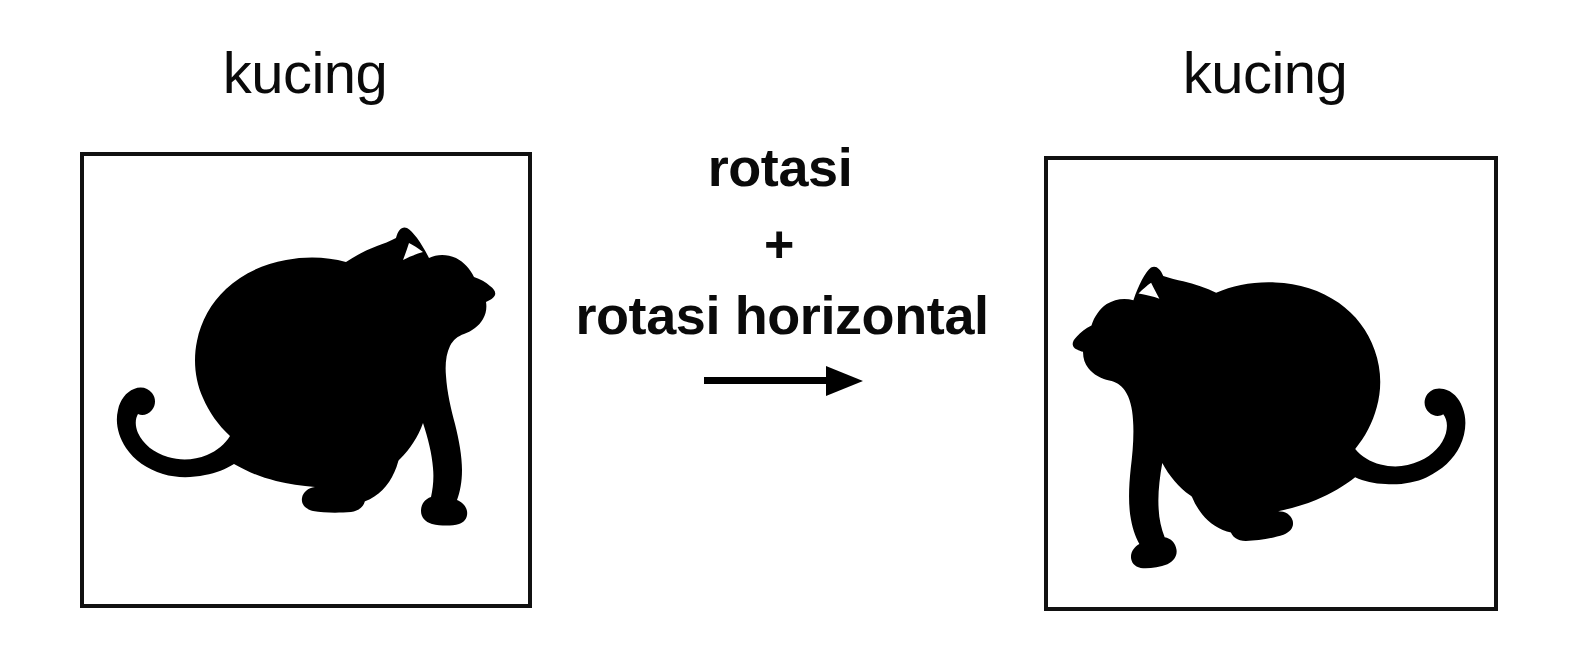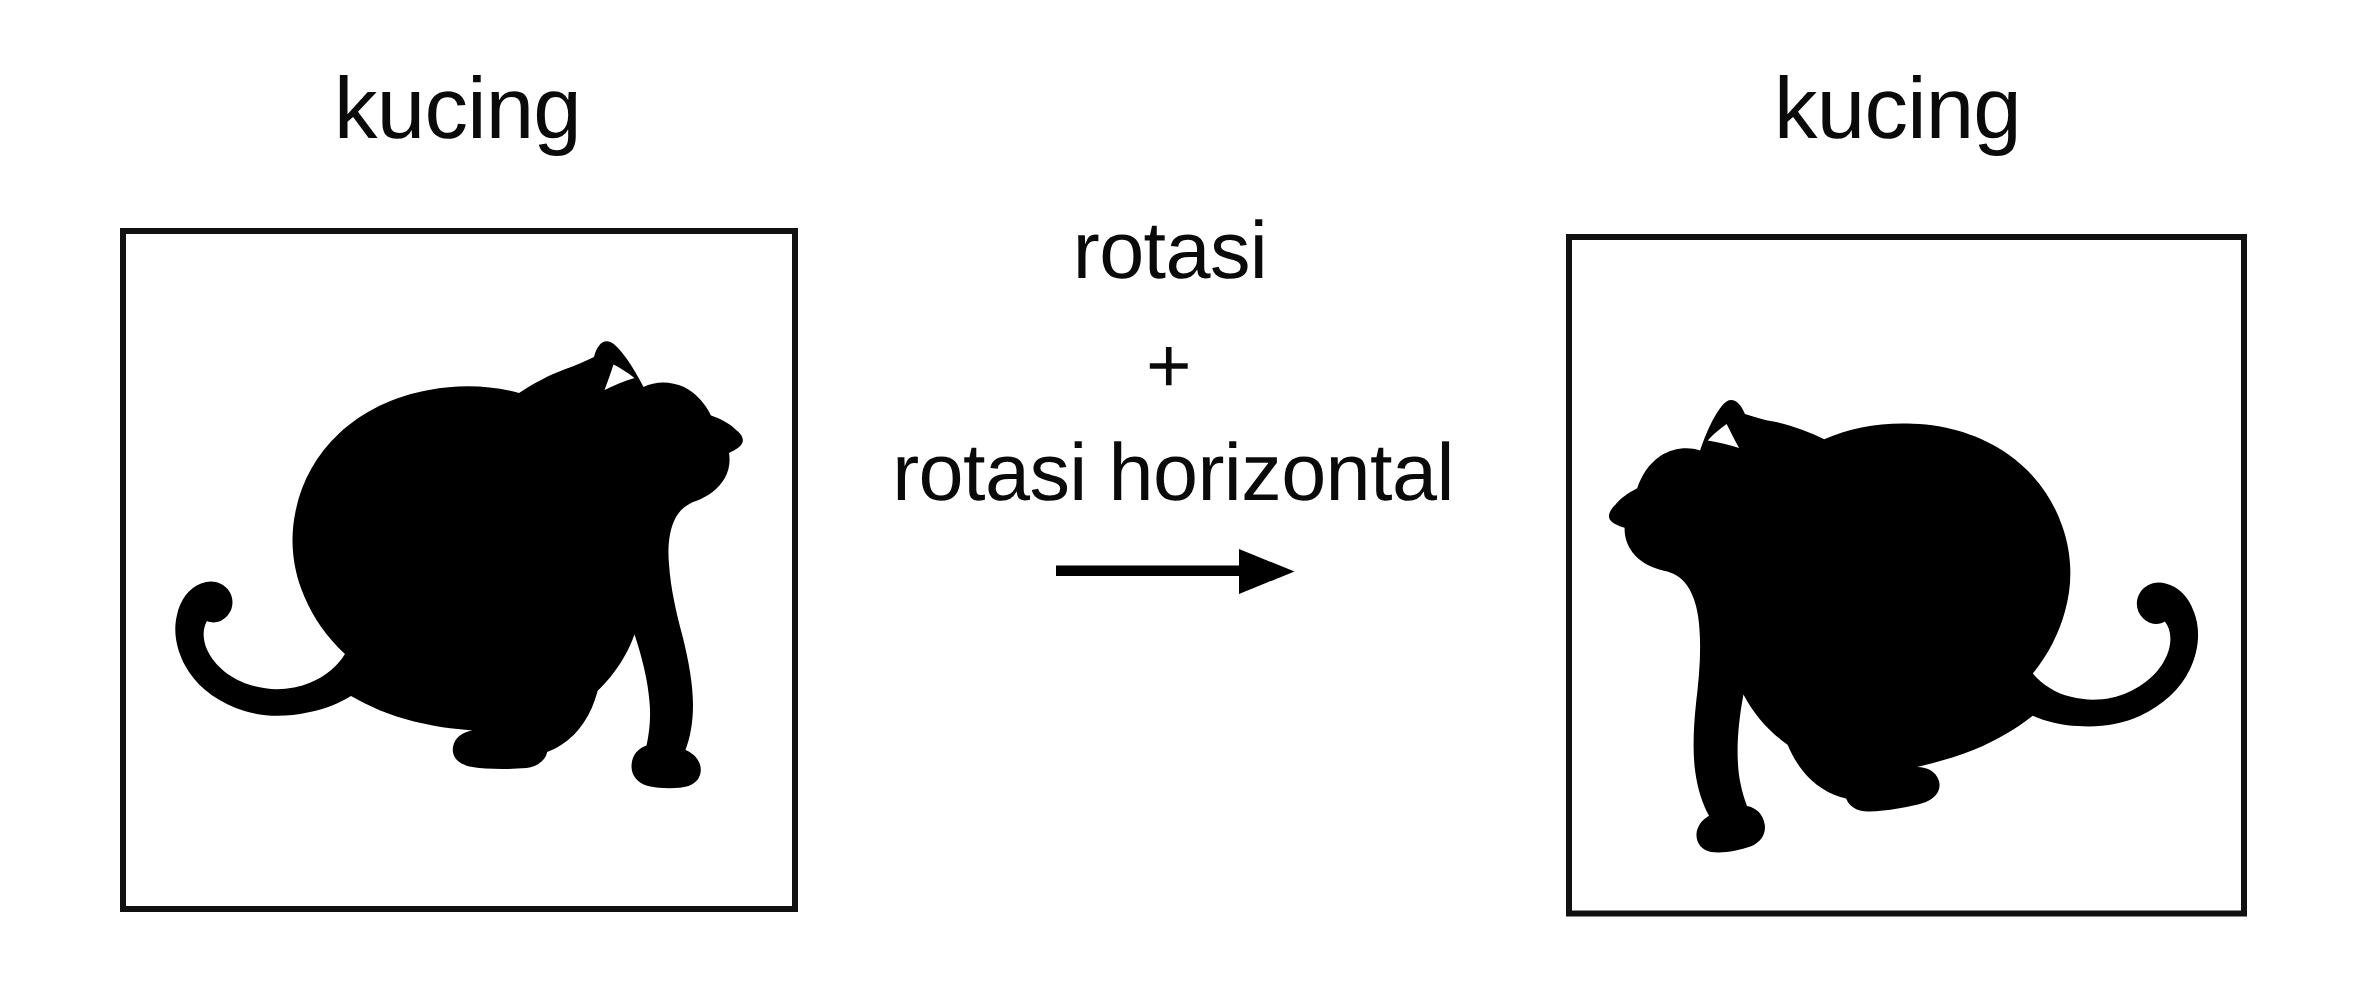--- a/index.html
+++ b/index.html
@@ -66,21 +66,21 @@
     height: 340px;
     transform: scaleX(-1) rotate(8deg);
     transform-origin: 50% 50%;
   }
 
   
   .mid-text {
     position: absolute;
     font-size: 54px;
     line-height: 1;
-    font-weight: 400;
+    font-weight: 700;
     letter-spacing: -0.4px;
     color: #0a0a0a;
     white-space: nowrap;
     transform: translateX(-50%);
     text-align: center;
   }
   #mid-rotasi { left: 780px; top: 140px; }
   #mid-plus   { left: 779px; top: 218px; font-size: 52px; }
   #mid-flip   { left: 782px; top: 288px; }
 

